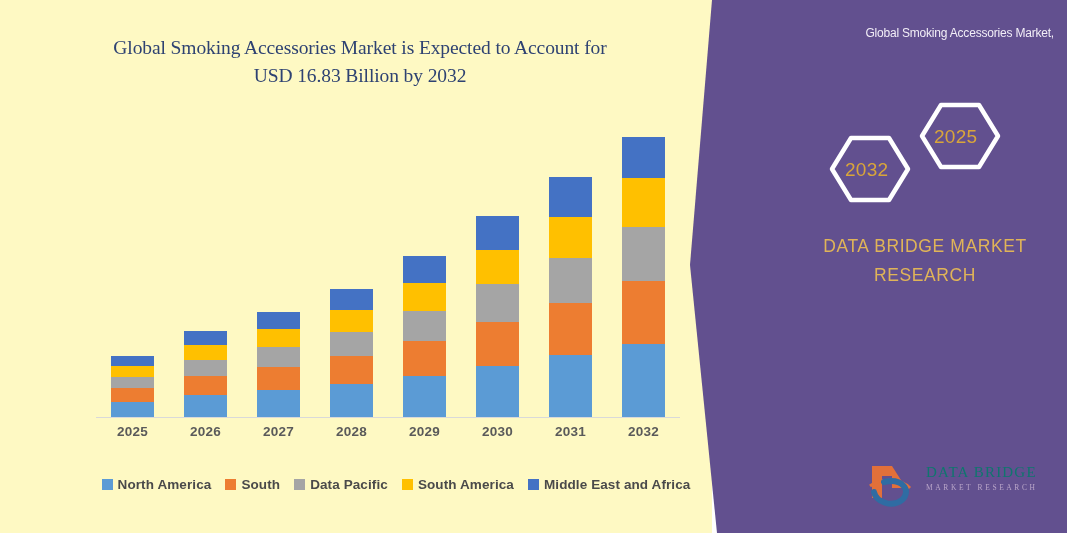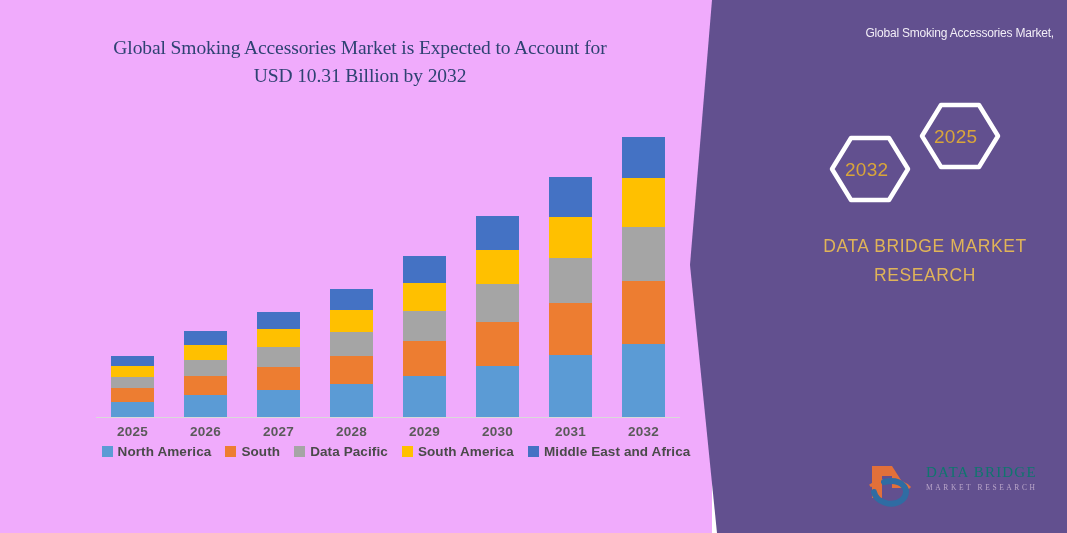--- a/index.html
+++ b/index.html
@@ -7,21 +7,21 @@
   body {
     font-family:"Liberation Sans", sans-serif;
     background:#ffffff;
     overflow:hidden;
     position:relative;
   }
 
   
   #chart-panel {
     position:absolute; left:0; top:0; width:712px; height:533px;
-    background:#f0abfc;
+    background:#fef9c3;
   }
 
   #chart-title {
     position:absolute; left:40px; top:34px; width:640px;
     text-align:center;
     color:#2e4272;
     font-size:19.5px;
     line-height:28px;
     font-family:"Liberation Serif", serif;
     letter-spacing:-0.1px;
@@ -54,22 +54,22 @@
     position:absolute; left:96px; top:424px; width:584px; height:22px;
   }
   .xlabel {
     position:absolute; top:0; width:72px; text-align:center;
     font-size:13.5px; font-weight:bold; color:#5a5a5a;
     letter-spacing:0.2px;
   }
 
   
   #legend {
-    position:absolute; left:96px; top:444px; width:600px; height:20px;
-    display:flex; align-items:flex-start; justify-content:center; gap:14px;
+    position:absolute; left:96px; top:472px; width:600px; height:20px;
+    display:flex; align-items:flex-end; justify-content:center; gap:14px;
   }
   .legend-item { display:flex; align-items:center; gap:5px; }
   .legend-swatch { width:11px; height:11px; display:block; }
   .legend-label {
     font-size:13.5px; font-weight:bold; color:#4a4a4a; white-space:nowrap;
     letter-spacing:0.1px;
   }
 
   
   #footer {
@@ -119,21 +119,21 @@
     font-family:"Liberation Serif", serif; line-height:13px;
   }
 </style>
 </head>
 <body>
 
 <div id="chart-panel">
 
   <div id="chart-title">
     <span>Global Smoking Accessories Market is Expected to Account for</span>
-    <span class="l2">USD 10.31 Billion by 2032</span>
+    <span class="l2">USD 16.83 Billion by 2032</span>
   </div>
 
   <div id="plot">
       <div class="bar-slot" style="left: 0px; width: 73px;">
         <div class="bar">
           <div class="seg" style="height: 10px; background: rgb(68, 114, 196);"></div>
           <div class="seg" style="height: 11px; background: rgb(255, 192, 0);"></div>
           <div class="seg" style="height: 11px; background: rgb(165, 165, 165);"></div>
           <div class="seg" style="height: 14px; background: rgb(237, 125, 49);"></div>
           <div class="seg" style="height: 16px; background: rgb(91, 155, 213);"></div>

